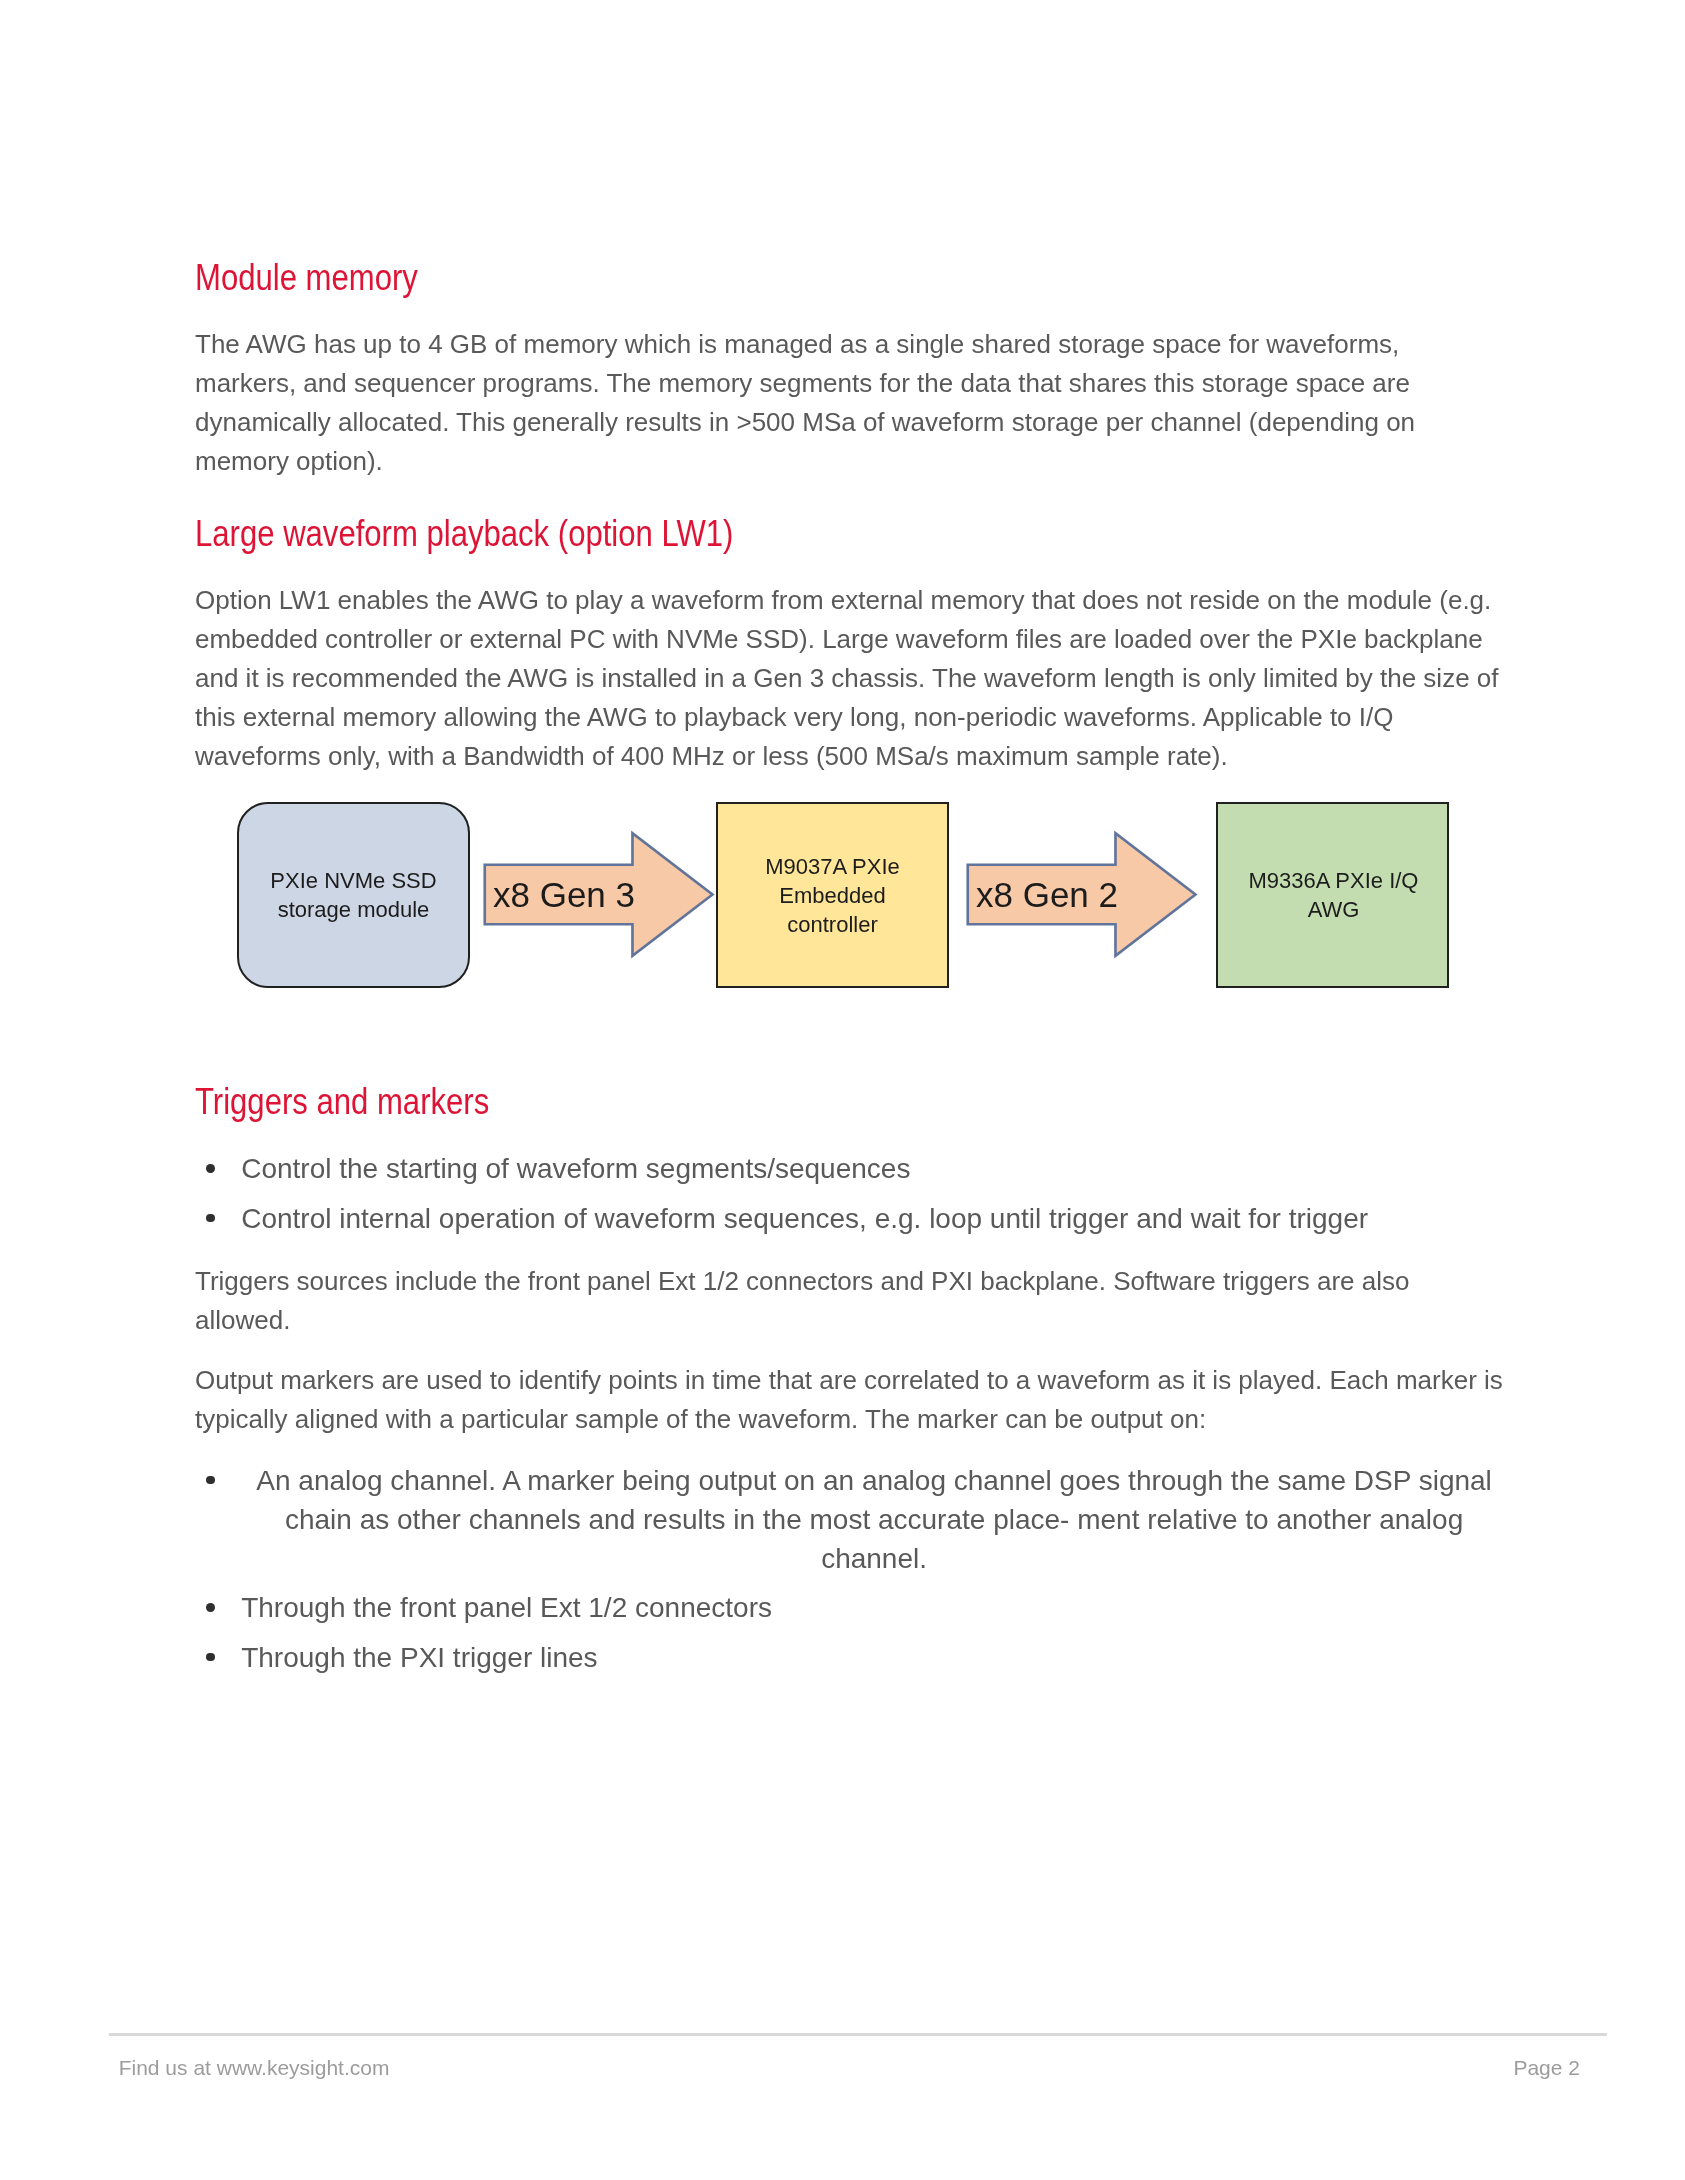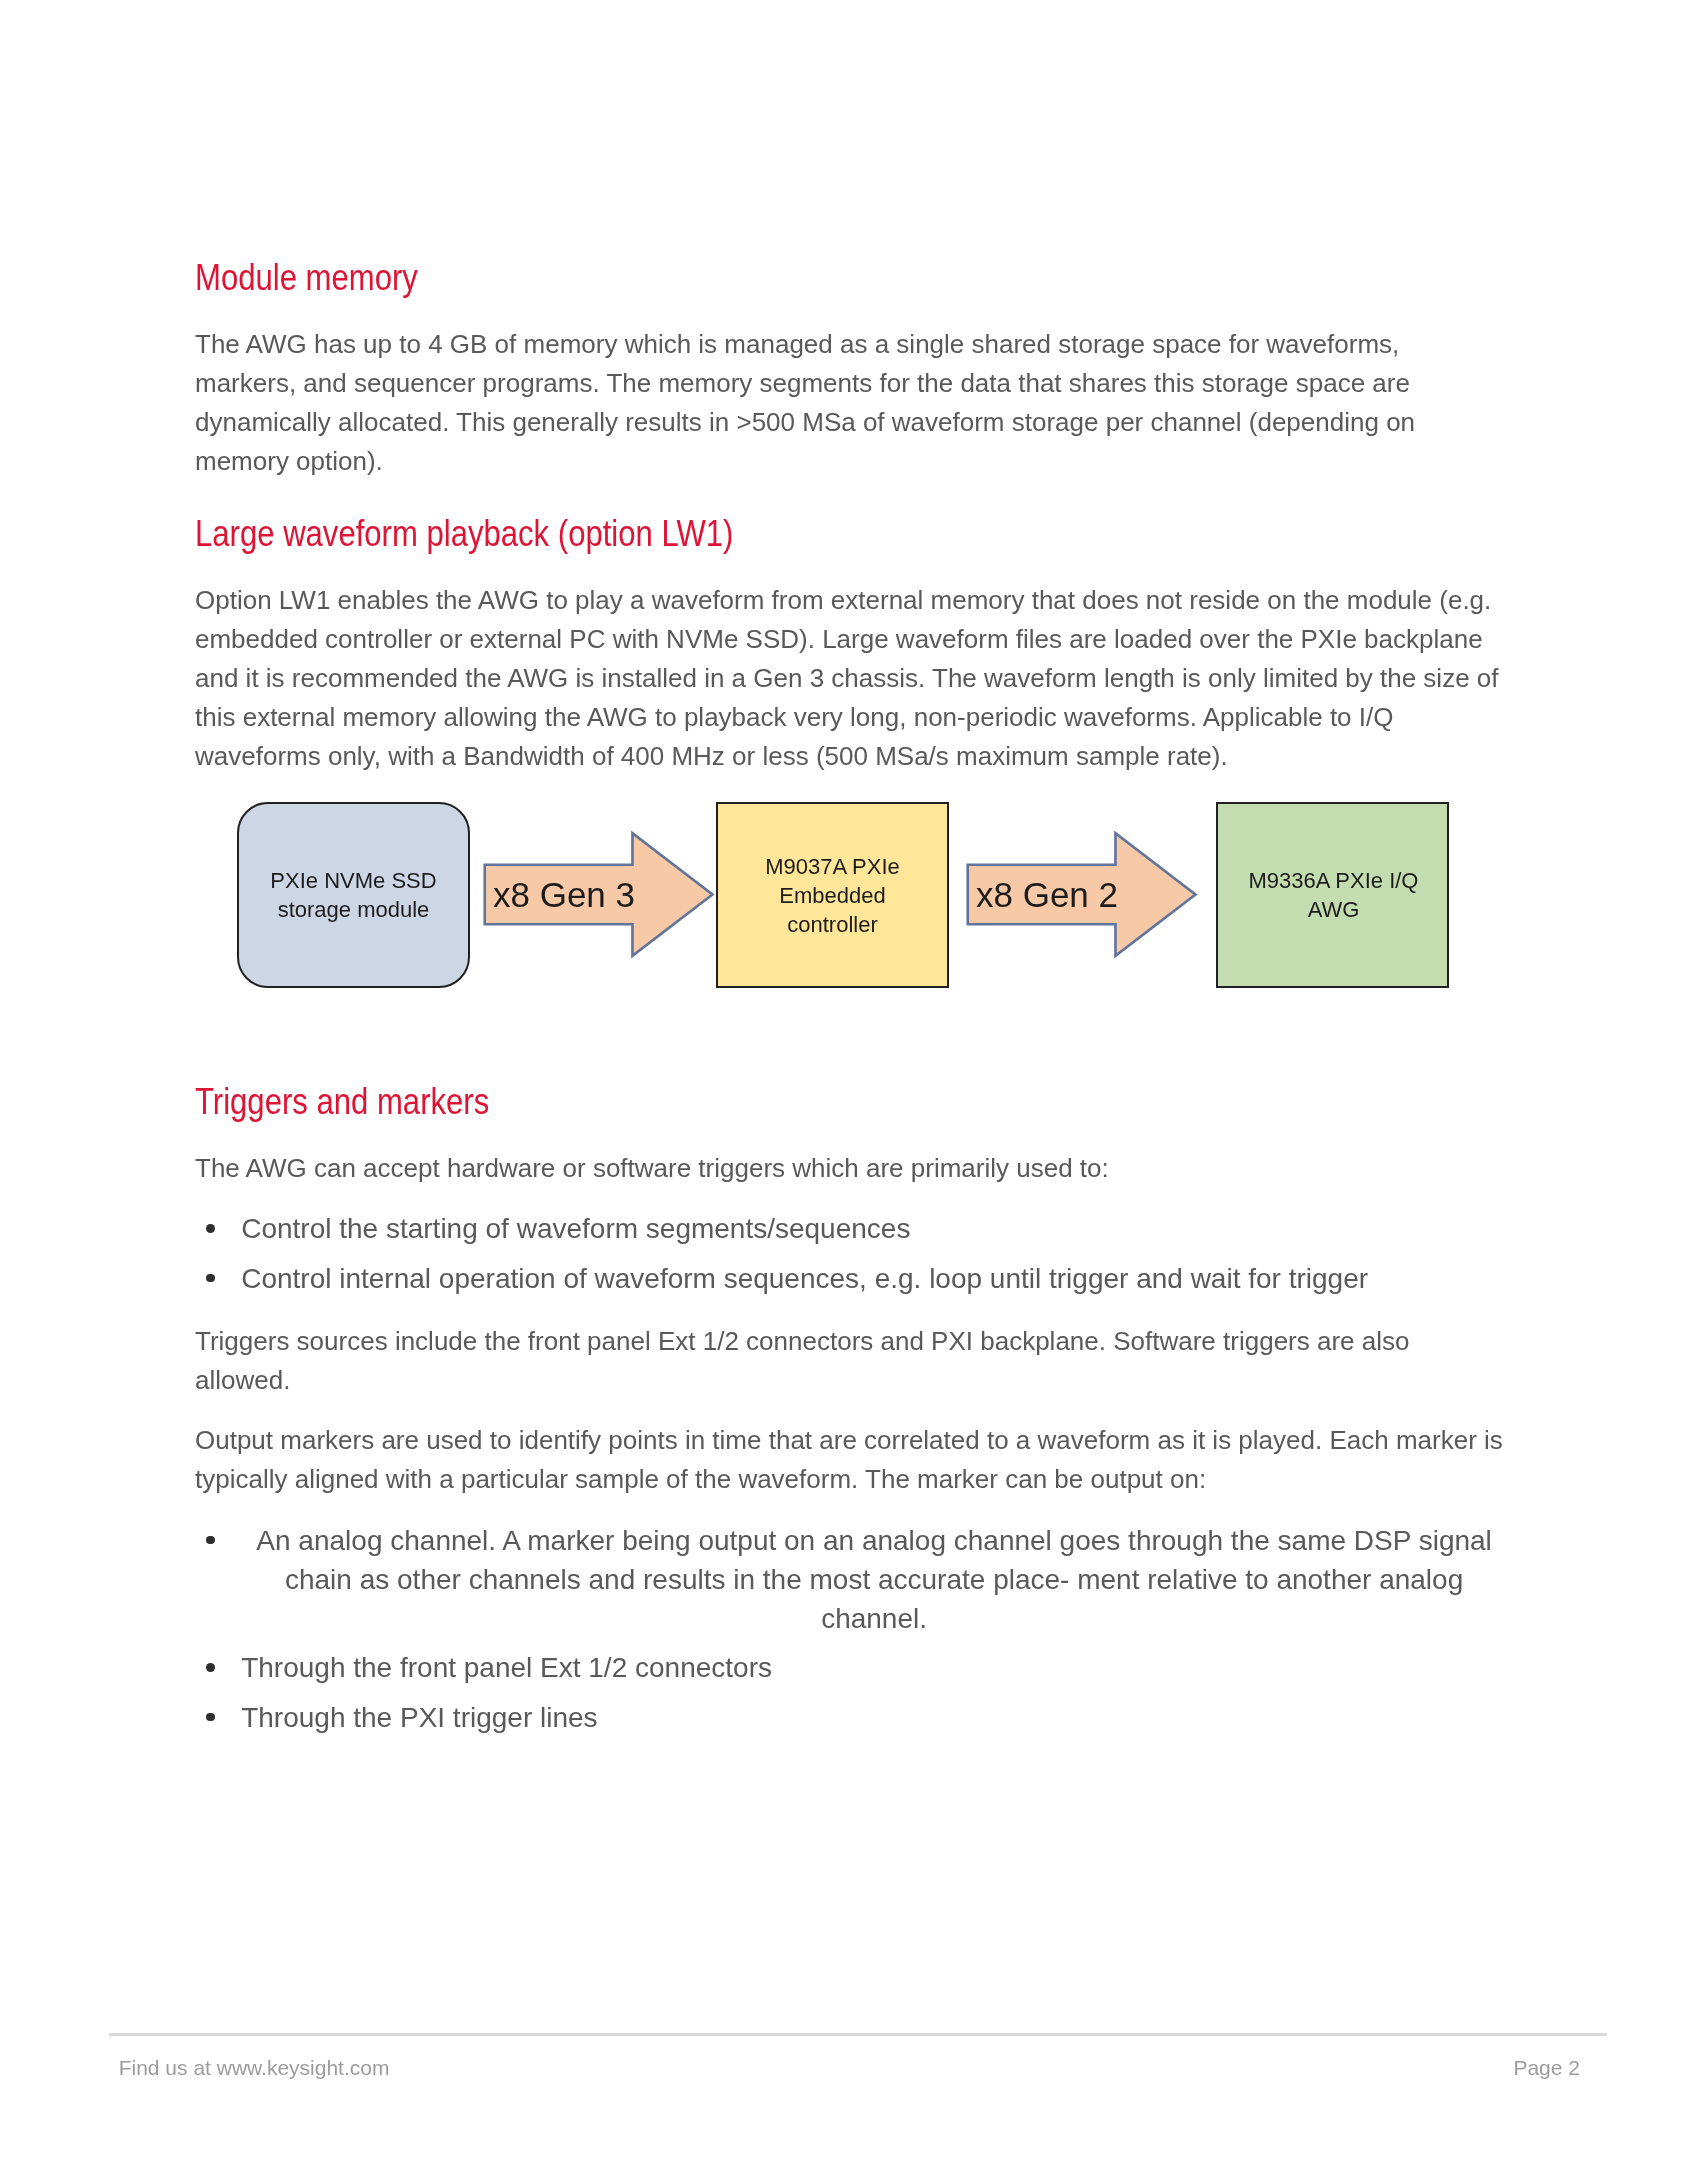--- a/index.html
+++ b/index.html
@@ -177,21 +177,20 @@
         <span class="arrow-label">x8 Gen 2</span>
       </div>
 
       <div class="dbox green">
         <span>M9336A PXIe I/Q AWG</span>
       </div>
     </div>
 
     <h1 class="section-title h3-block"><span class="condense">Triggers and markers</span></h1>
 
-    <p class="body">The AWG can accept hardware or software triggers which are primarily used to:</p>
 
     <ul class="bullets">
       <li>
         <span class="dot"></span>
         <span class="li-text">Control the starting of waveform segments/sequences</span>
       </li>
       <li>
         <span class="dot"></span>
         <span class="li-text">Control internal operation of waveform sequences, e.g. loop until trigger and wait for trigger</span>
       </li>

